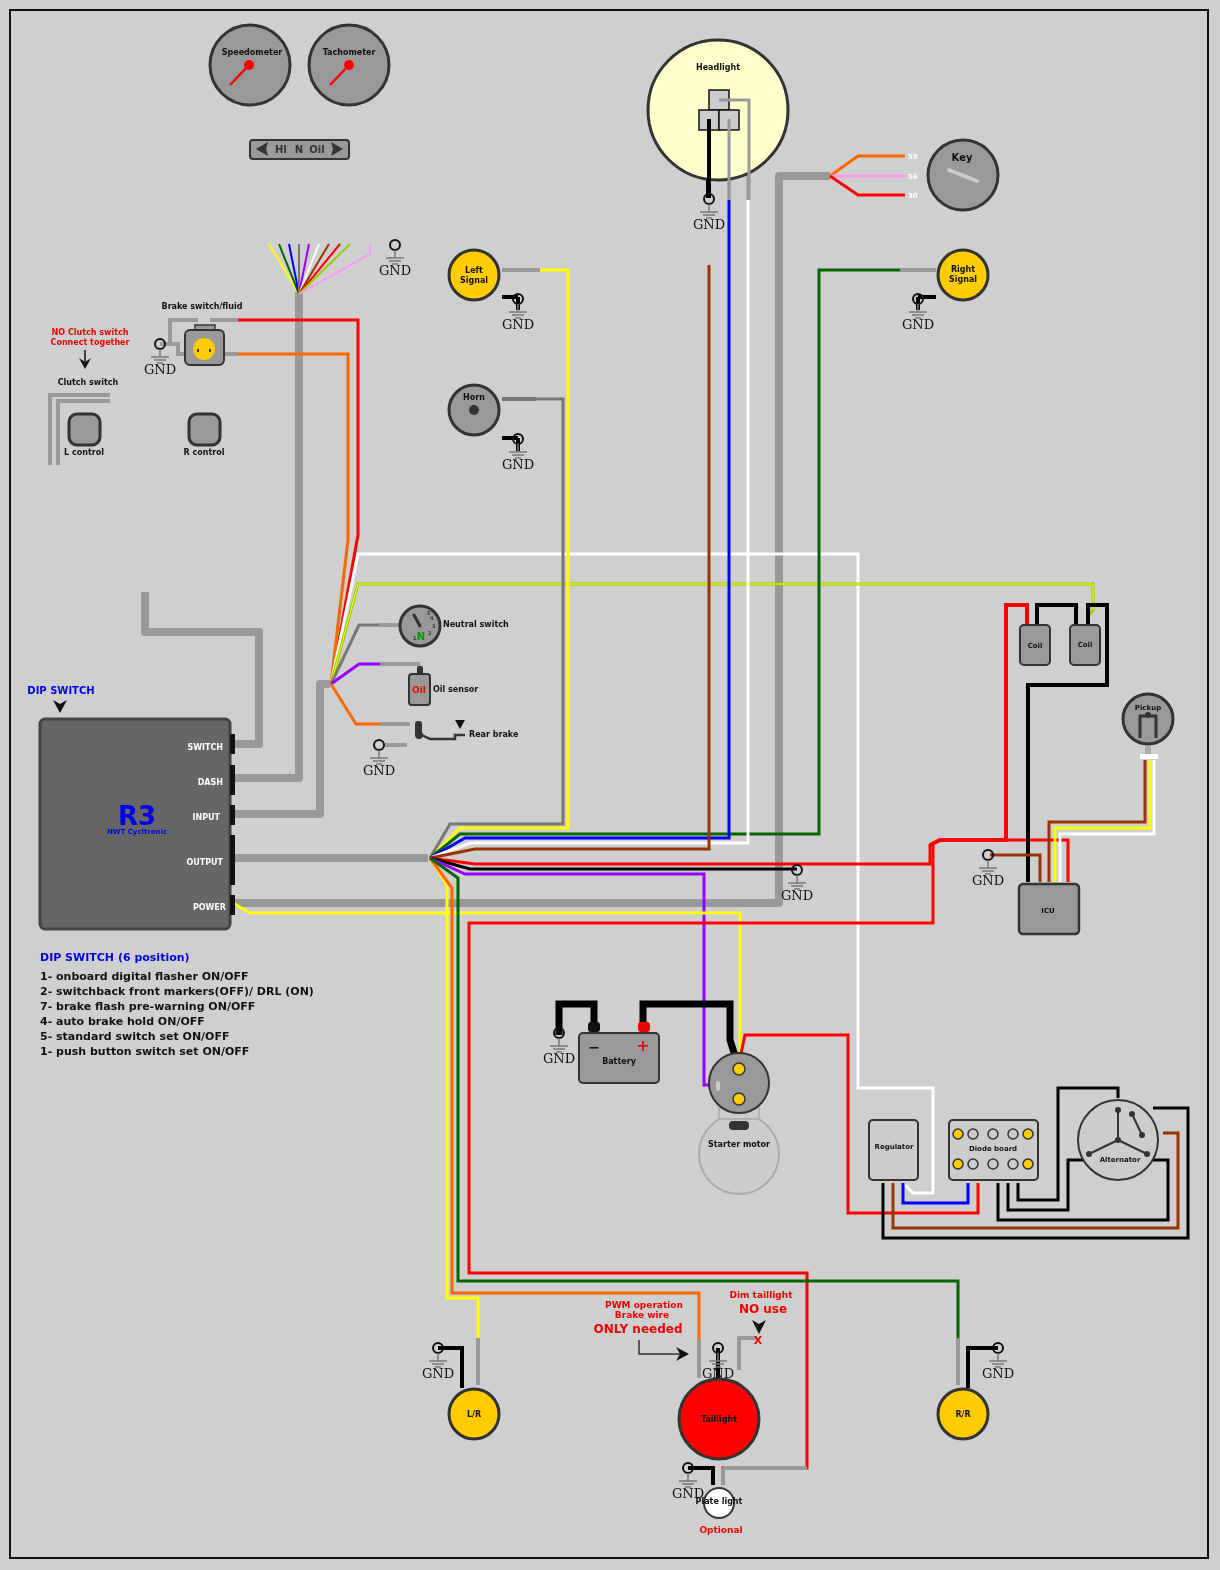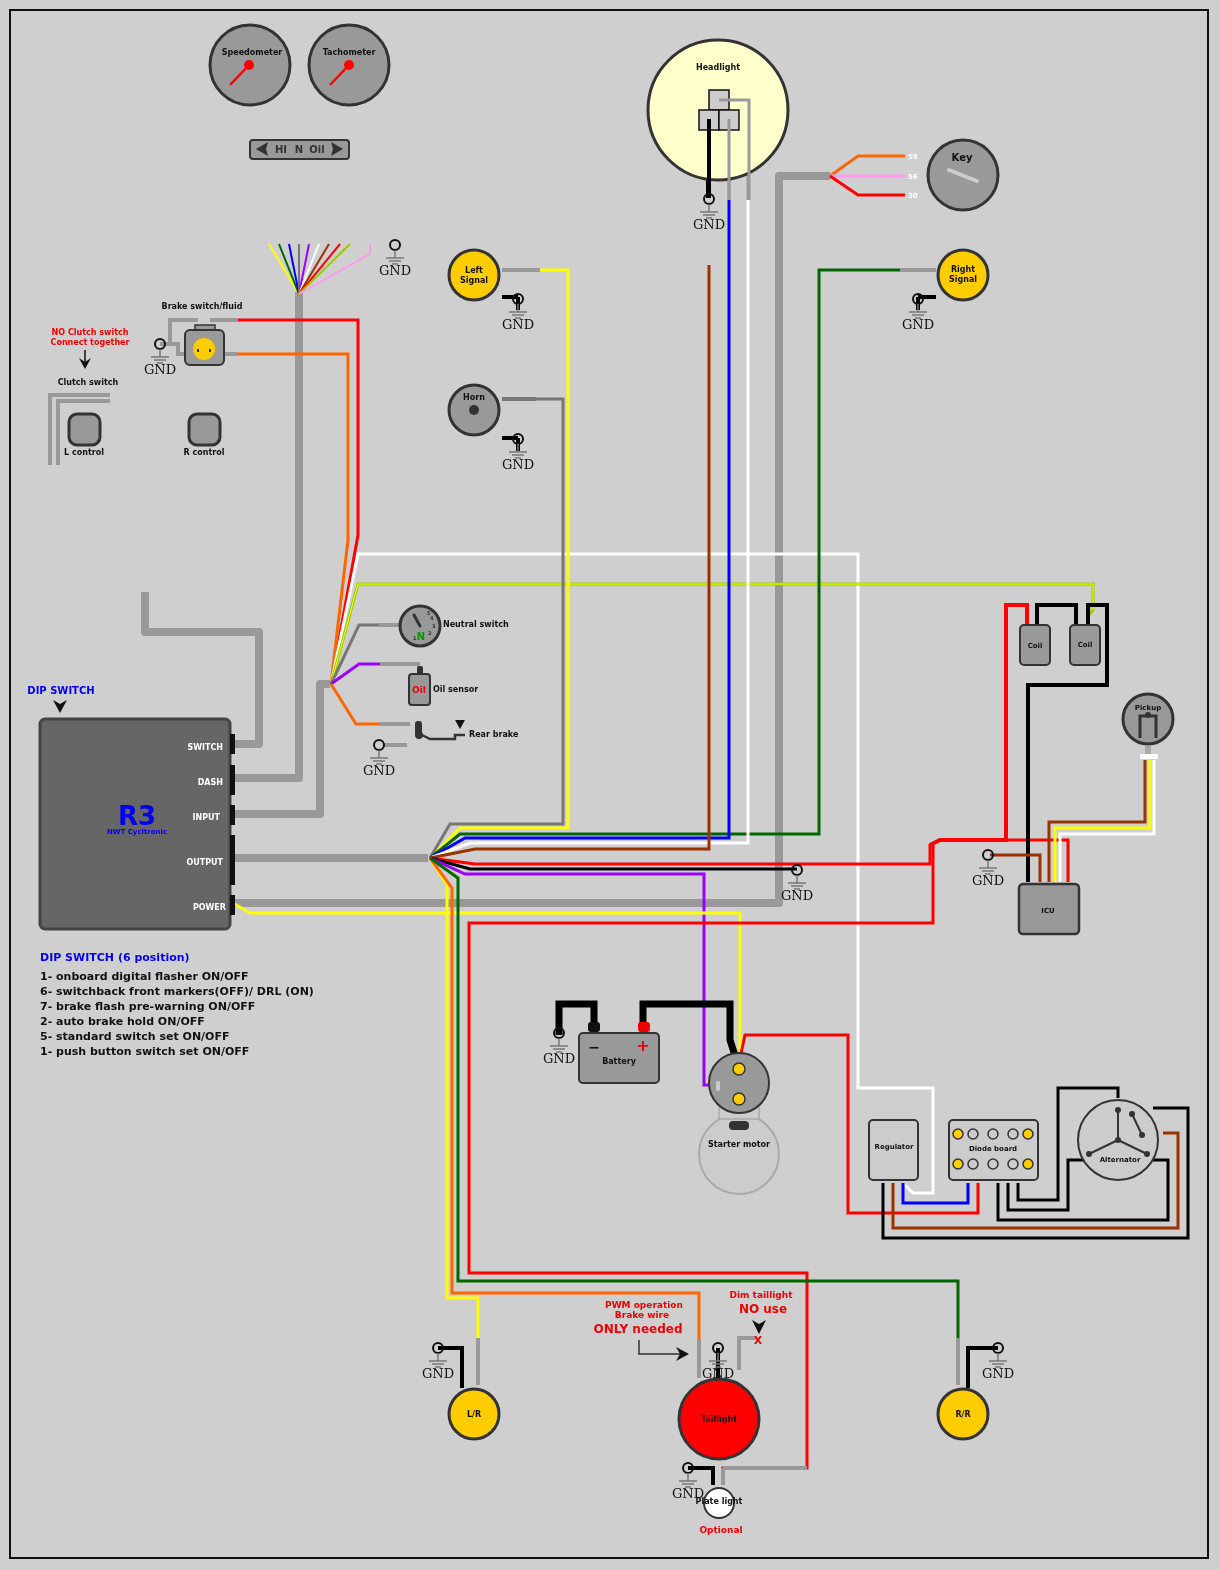--- a/index.html
+++ b/index.html
@@ -493,18 +493,18 @@
         <line x1="682" y1="1484" x2="694" y2="1484" stroke="#777" stroke-width="1.5"></line>
         <line x1="685" y1="1487" x2="691" y2="1487" stroke="#777" stroke-width="1.5"></line>
         <text x="688" y="1498" text-anchor="middle" class="gnd-text">GND</text>
       </g>
     </g>
 </svg>
 
 <div id="dip-notes">
   <div class="title">DIP SWITCH (6 position)</div>
   <div>1- onboard digital flasher ON/OFF</div>
-  <div>6- switchback front markers(OFF)/ DRL (ON)</div>
+  <div>2- switchback front markers(OFF)/ DRL (ON)</div>
   <div>7- brake flash pre-warning ON/OFF</div>
-  <div>2- auto brake hold ON/OFF</div>
+  <div>4- auto brake hold ON/OFF</div>
   <div>5- standard switch set ON/OFF</div>
   <div>1- push button switch set ON/OFF</div>
 </div>
 
 </body></html>

